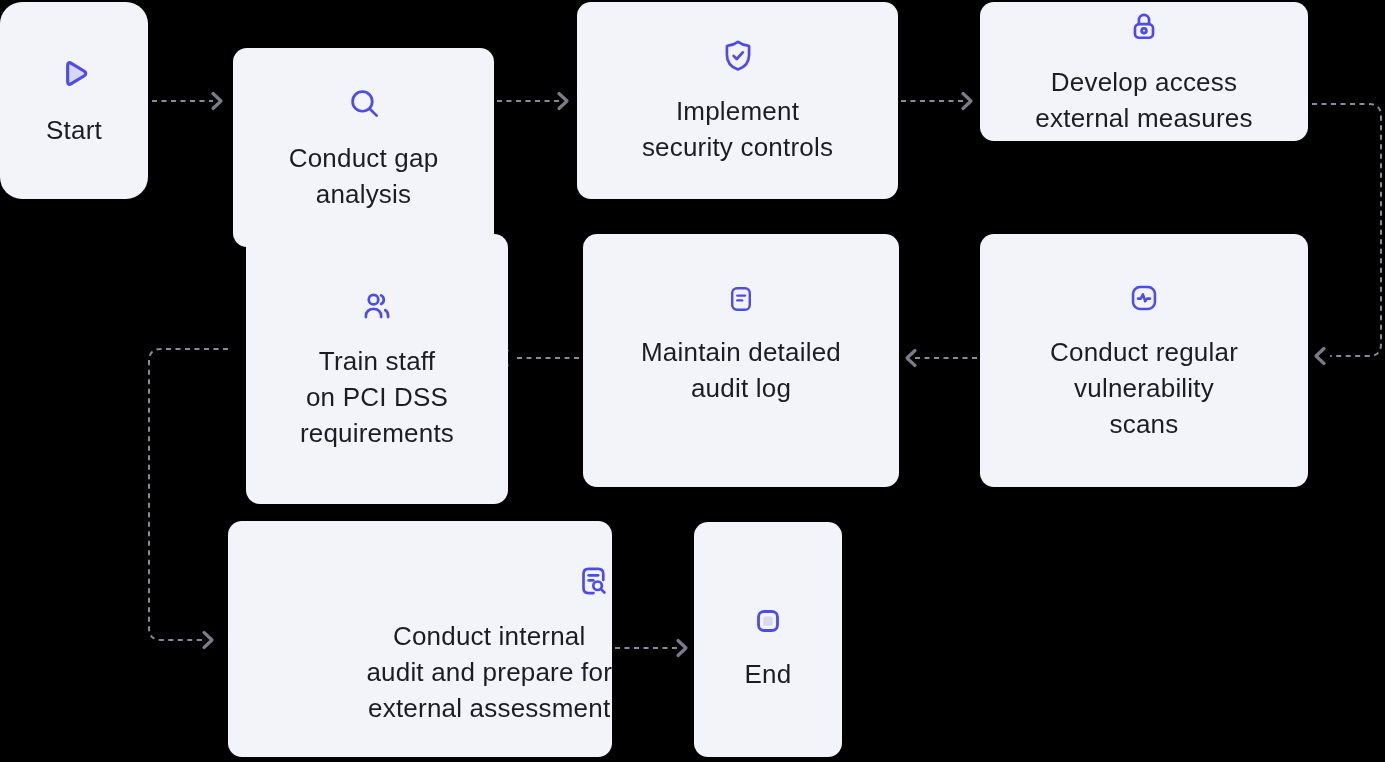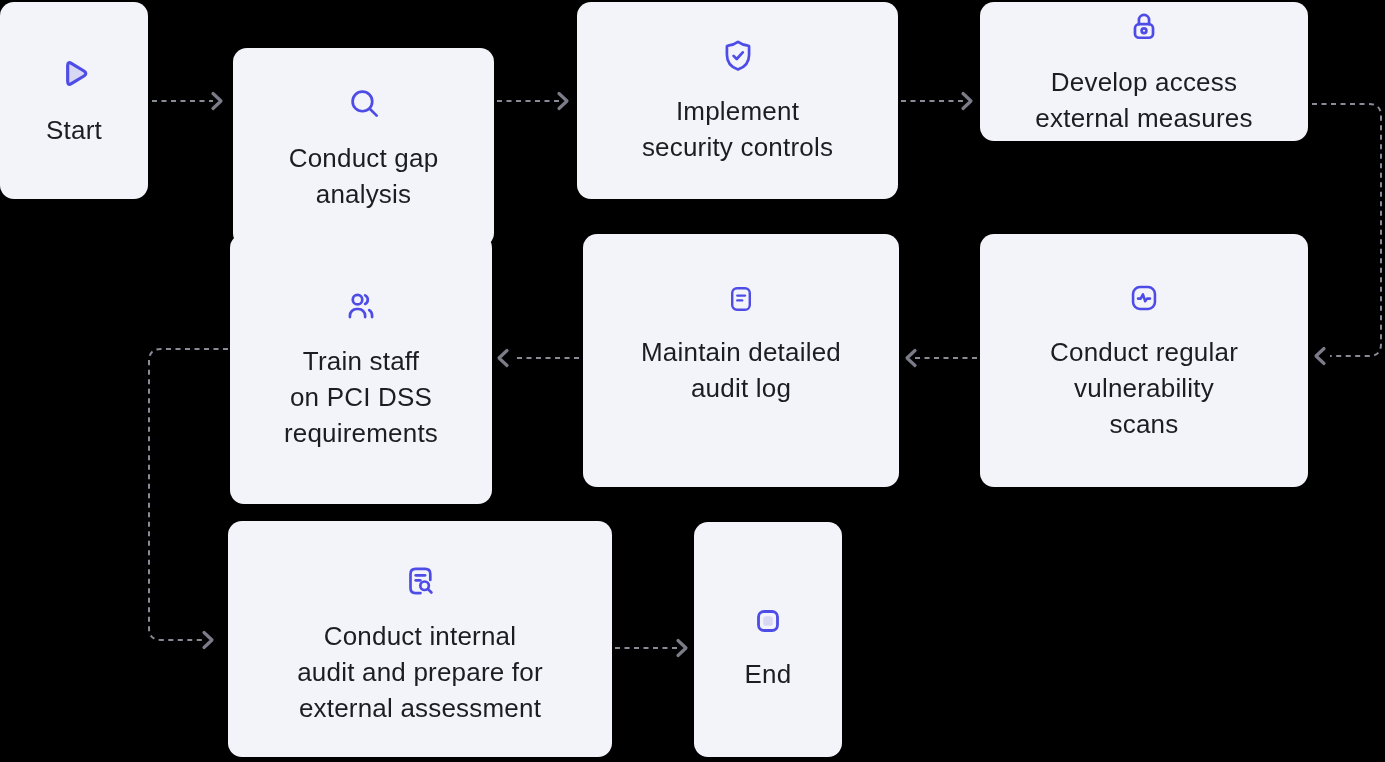--- a/index.html
+++ b/index.html
@@ -14,21 +14,21 @@
     background:var(--card-bg,#f3f3fa);
     border-radius:14px;
     display:flex;flex-direction:column;align-items:center;justify-content:center;
     gap:18px;
   }
   .card .label{
     text-align:center;color:var(--text-color,#1c1c22);
     font-size:26px;line-height:36px;letter-spacing:.2px;font-weight:400;
   }
   .nudge-up{padding-bottom:34px;}
-  .nudge-down{padding-top:10px;}
+  .nudge-down{padding-top:10px;align-items:flex-end;}
   .nudge-down-sm{padding-top:16px;}
   .icon{display:block;}
 </style>
 </head>
 <body>
 
 <div class="canvas">
 
   <svg id="edges" width="1385" height="762" viewBox="0 0 1385 762">
     <g fill="none" style="stroke:var(--arrow-color,#8b8b97)" stroke-width="2" stroke-dasharray="5 4.5">
@@ -46,21 +46,21 @@
       <path d="M559 93.5 L567 101 L559 108.5"></path>
       <path d="M963 93.5 L971 101 L963 108.5"></path>
       <path d="M1324 348.5 L1316 356 L1324 363.5"></path>
       <path d="M915 350.5 L907 358 L915 365.5"></path>
       <path d="M507 350.5 L499 358 L507 365.5"></path>
       <path d="M204 632.5 L212 640 L204 647.5"></path>
       <path d="M678 640.5 L686 648 L678 655.5"></path>
     </g>
   </svg>
 
-  <div class="card" style="left:0;top:2px;width:148px;height:197px;">
+  <div class="card" style="left:0;top:2px;width:148px;height:197px;border-radius:22px;">
     <svg class="icon" width="40" height="40" viewBox="0 0 24 24">
       <g fill="none" style="stroke:var(--icon-color,#4e4ce6)" stroke-width="1.9" stroke-linejoin="round" stroke-linecap="round">
         <path style="fill:var(--icon-fill,#d9d8f4)" d="M10.4 5.6 L18 10.2 Q20.2 11.7 18 13.2 L10.4 17.8 Q8.2 19.1 8.2 16.4 V7 Q8.2 4.3 10.4 5.6 Z"></path>
       </g>
     </svg>
     <div class="label">Start</div>
   </div>
 
   <div class="card" style="left:233px;top:0;width:261px;height:199px;margin-top:48px;">
     <svg class="icon" width="38" height="38" viewBox="0 0 24 24">
@@ -123,21 +123,21 @@
         <path d="M9.4 9.6 H14.8"></path>
         <path d="M9.4 13 H12.8"></path>
       </g>
     </svg>
     <div class="label">
       <div>Maintain detailed</div>
       <div>audit log</div>
     </div>
   </div>
 
-  <div class="card" style="left:230px;top:234px;width:262px;height:270px;">
+  <div class="card" style="left:246px;top:234px;width:262px;height:270px;">
     <svg class="icon" width="38" height="38" viewBox="0 0 24 24">
       <g fill="none" style="stroke:var(--icon-color,#4e4ce6)" stroke-width="1.7" stroke-linecap="round" stroke-linejoin="round">
         <circle cx="9.8" cy="8" r="3"></circle>
         <path d="M14.6 5.3 A3 3 0 0 1 14.6 10.7"></path>
         <path d="M5 19 V18.1 C5 15.8 6.9 13.9 9.2 13.9 H10.4 C12.7 13.9 14.6 15.8 14.6 18.1 V19"></path>
         <path d="M17.2 14.6 C18.4 15.4 19 16.7 19 18.1 V19"></path>
       </g>
     </svg>
     <div class="label">
       <div>Train staff</div>

